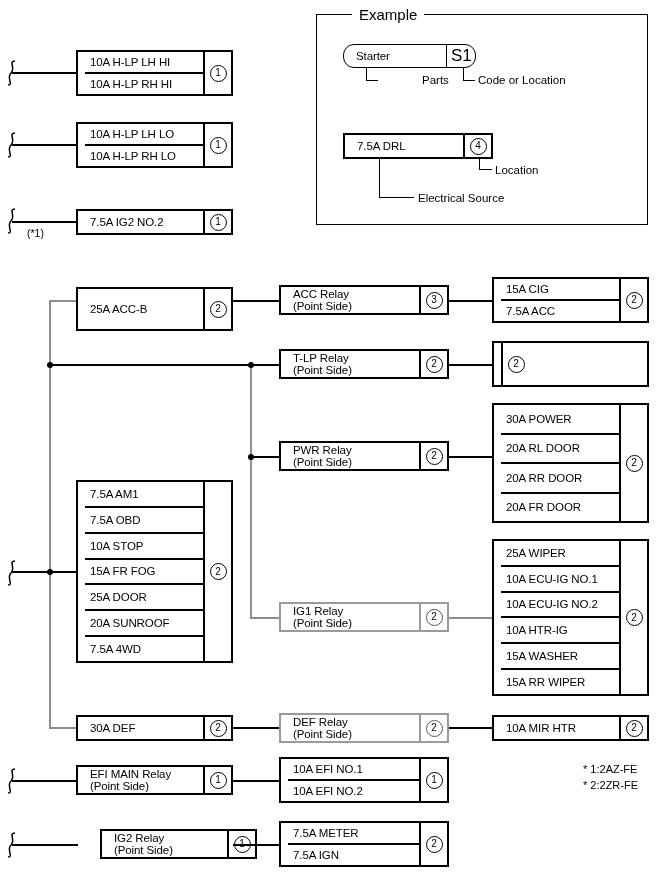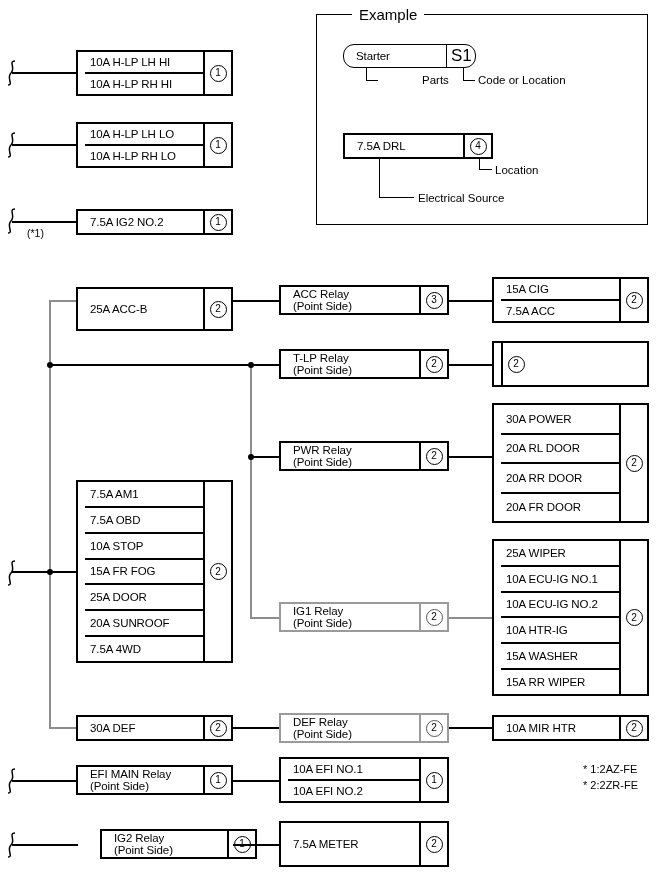--- a/index.html
+++ b/index.html
@@ -388,20 +388,21 @@
       </div>
     </div>
     <div class="loc">
       <span class="circ">1</span>
     </div>
   </div>
   <div class="w wh" style="left:233px;top:844px;width:46px;"></div>
   <div class="blk" style="left:279px;top:821px;width:170px;height:46px;">
     <div class="rows">
       <div class="row">7.5A METER</div>
+      <div class="row">7.5A IGN</div>
     </div>
     <div class="loc">
       <span class="circ">2</span>
     </div>
   </div>
 
   <div class="footnote" style="left:583px;top:762px;">* 1:2AZ-FE
 * 2:2ZR-FE</div>
 
 </div>

